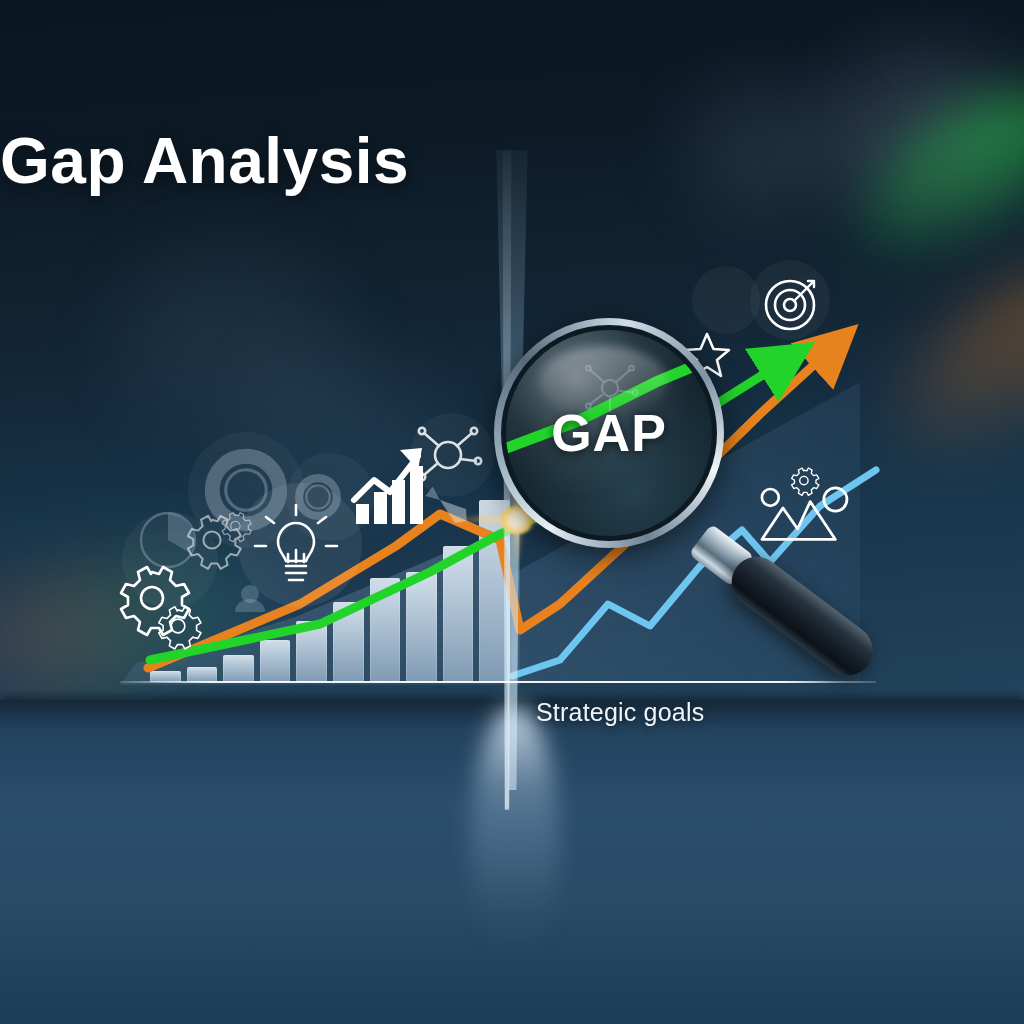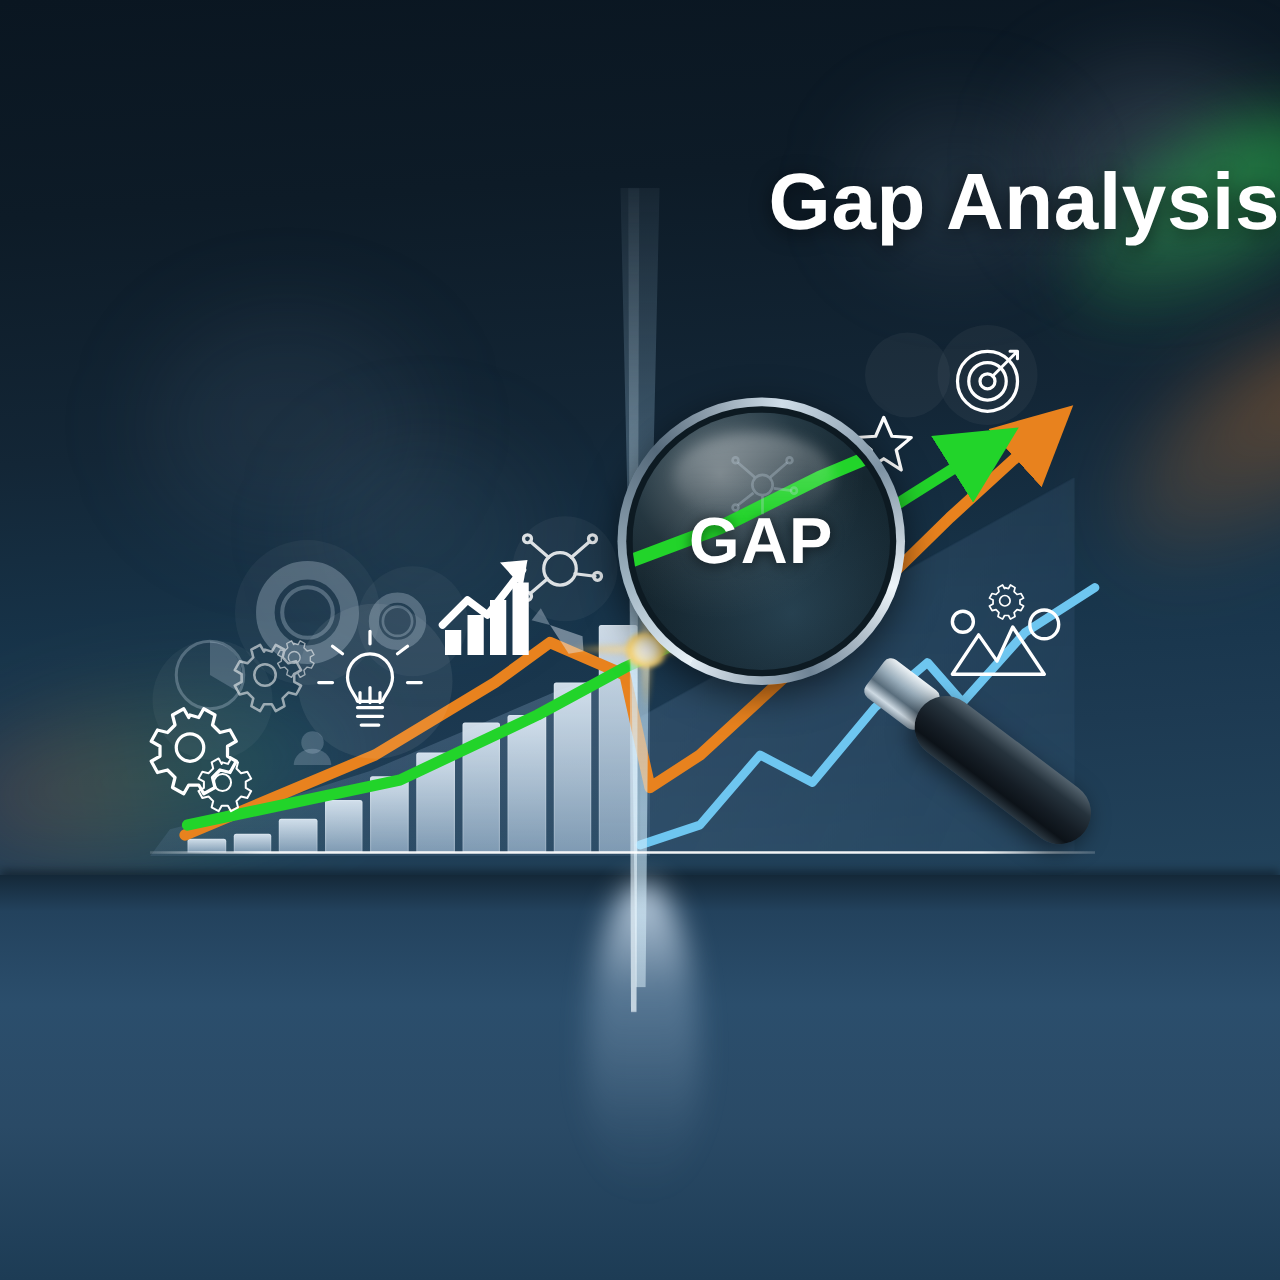--- a/index.html
+++ b/index.html
@@ -93,21 +93,21 @@
     color:#fff;font-size:52px;font-weight:bold;letter-spacing:1px;text-shadow:0 2px 10px rgba(0,0,0,.6);}
   .handle{position:absolute;left:700px;top:512px;width:210px;height:54px;
     transform:rotate(37deg);transform-origin:0 50%;}
   .ferrule{position:absolute;left:0;top:8px;width:54px;height:38px;border-radius:7px;
     background:linear-gradient(180deg,#f0f5f8,#9aaebc 35%,#5a6e7d 62%,#cfdbe4 85%,#8496a4);}
   .grip{position:absolute;left:46px;top:2px;width:164px;height:50px;border-radius:26px;
     background:linear-gradient(180deg,#4b5a66 0%,#232f39 26%,#141c24 58%,#0b1117 82%,#2a3views 100%);
     box-shadow:0 6px 18px rgba(0,0,0,.5);}
   .grip{background:linear-gradient(180deg,#55646f 0%,#26333d 26%,#151d25 58%,#0c1218 82%,#2b3842 100%);}
 
-  .title{position:absolute;left:0;right:0;top:124px;text-align:right;color:#fff;
+  .title{position:absolute;left:0;right:0;top:124px;text-align:left;color:#fff;
     font-size:64px;font-weight:bold;letter-spacing:.5px;text-shadow:0 3px 16px rgba(0,0,0,.55);}
 
   .cap{position:absolute;top:698px;color:#eef4f9;font-size:25px;letter-spacing:.2px;
     text-shadow:0 2px 8px rgba(0,0,0,.5);}
   .cap.left{left:205px;}
   .cap.right{left:536px;}
 
   .bars{position:absolute;left:150px;top:500px;width:360px;height:182px;display:flex;align-items:flex-end;gap:6px;}
   .bar{flex:1;border-radius:2px 2px 0 0;
     background:linear-gradient(180deg,rgba(223,235,246,.92),rgba(158,184,208,.72));
@@ -293,13 +293,14 @@
             <circle cx="24" cy="-22" r="2.6"></circle>
           <circle cx="-24" cy="20" r="2.6"></circle>
             <circle cx="28" cy="5" r="2.6"></circle>
         </g>
       </svg>
       <div class="gap-text">GAP</div>
     </div>
   </div>
 
   <div class="title">Gap Analysis</div>
+  <div class="cap right">Strategic goals</div>
 </div>
 
 </body></html>

